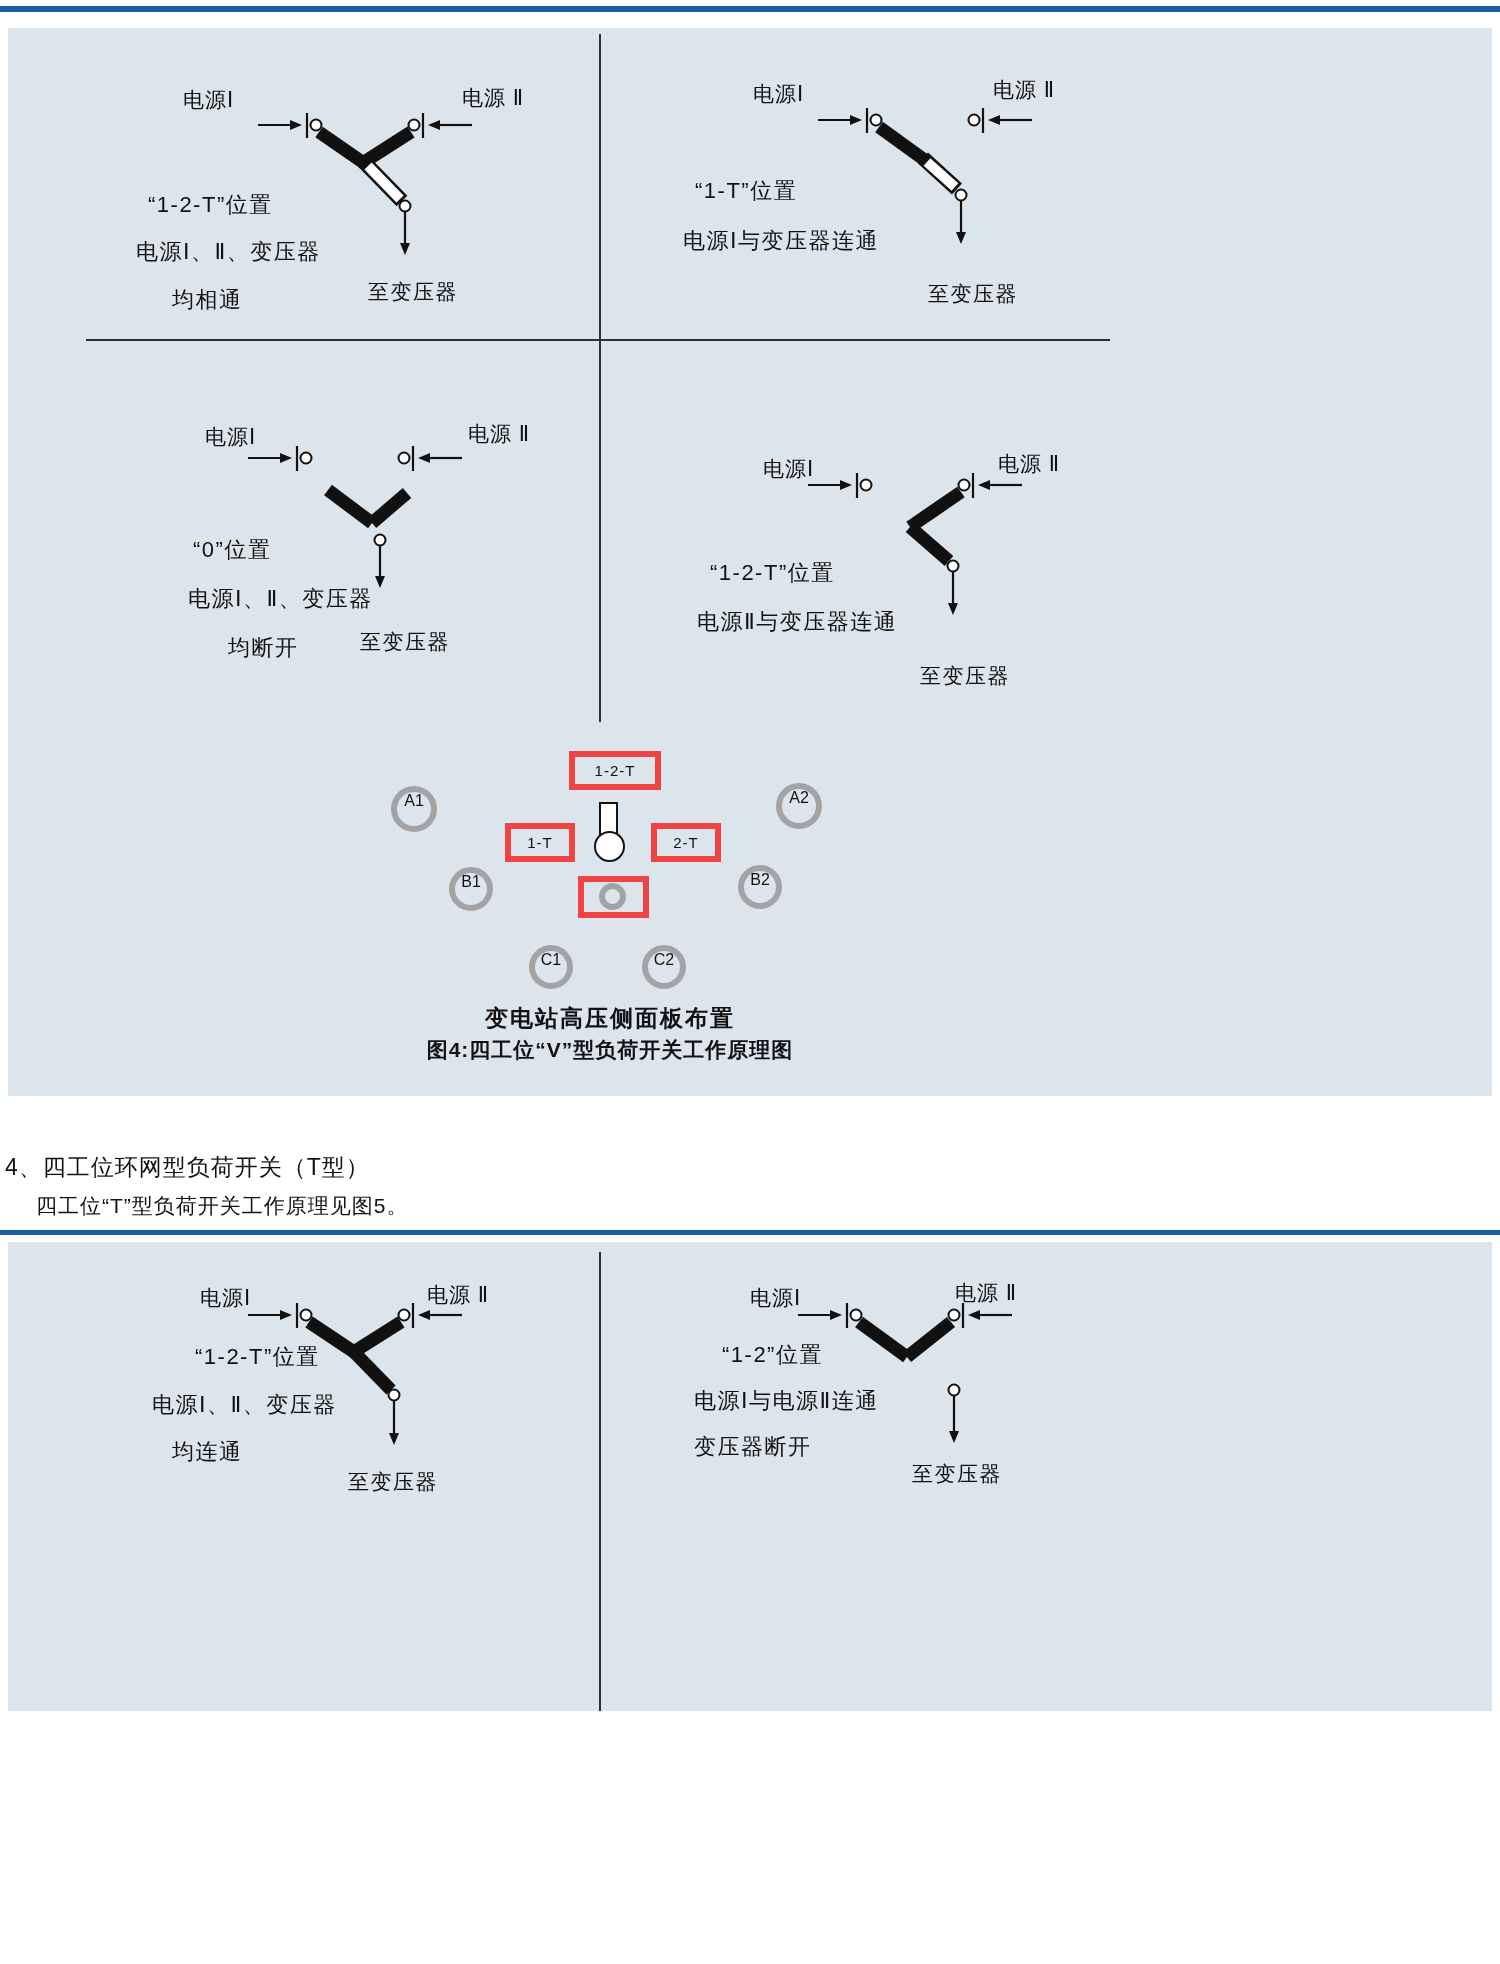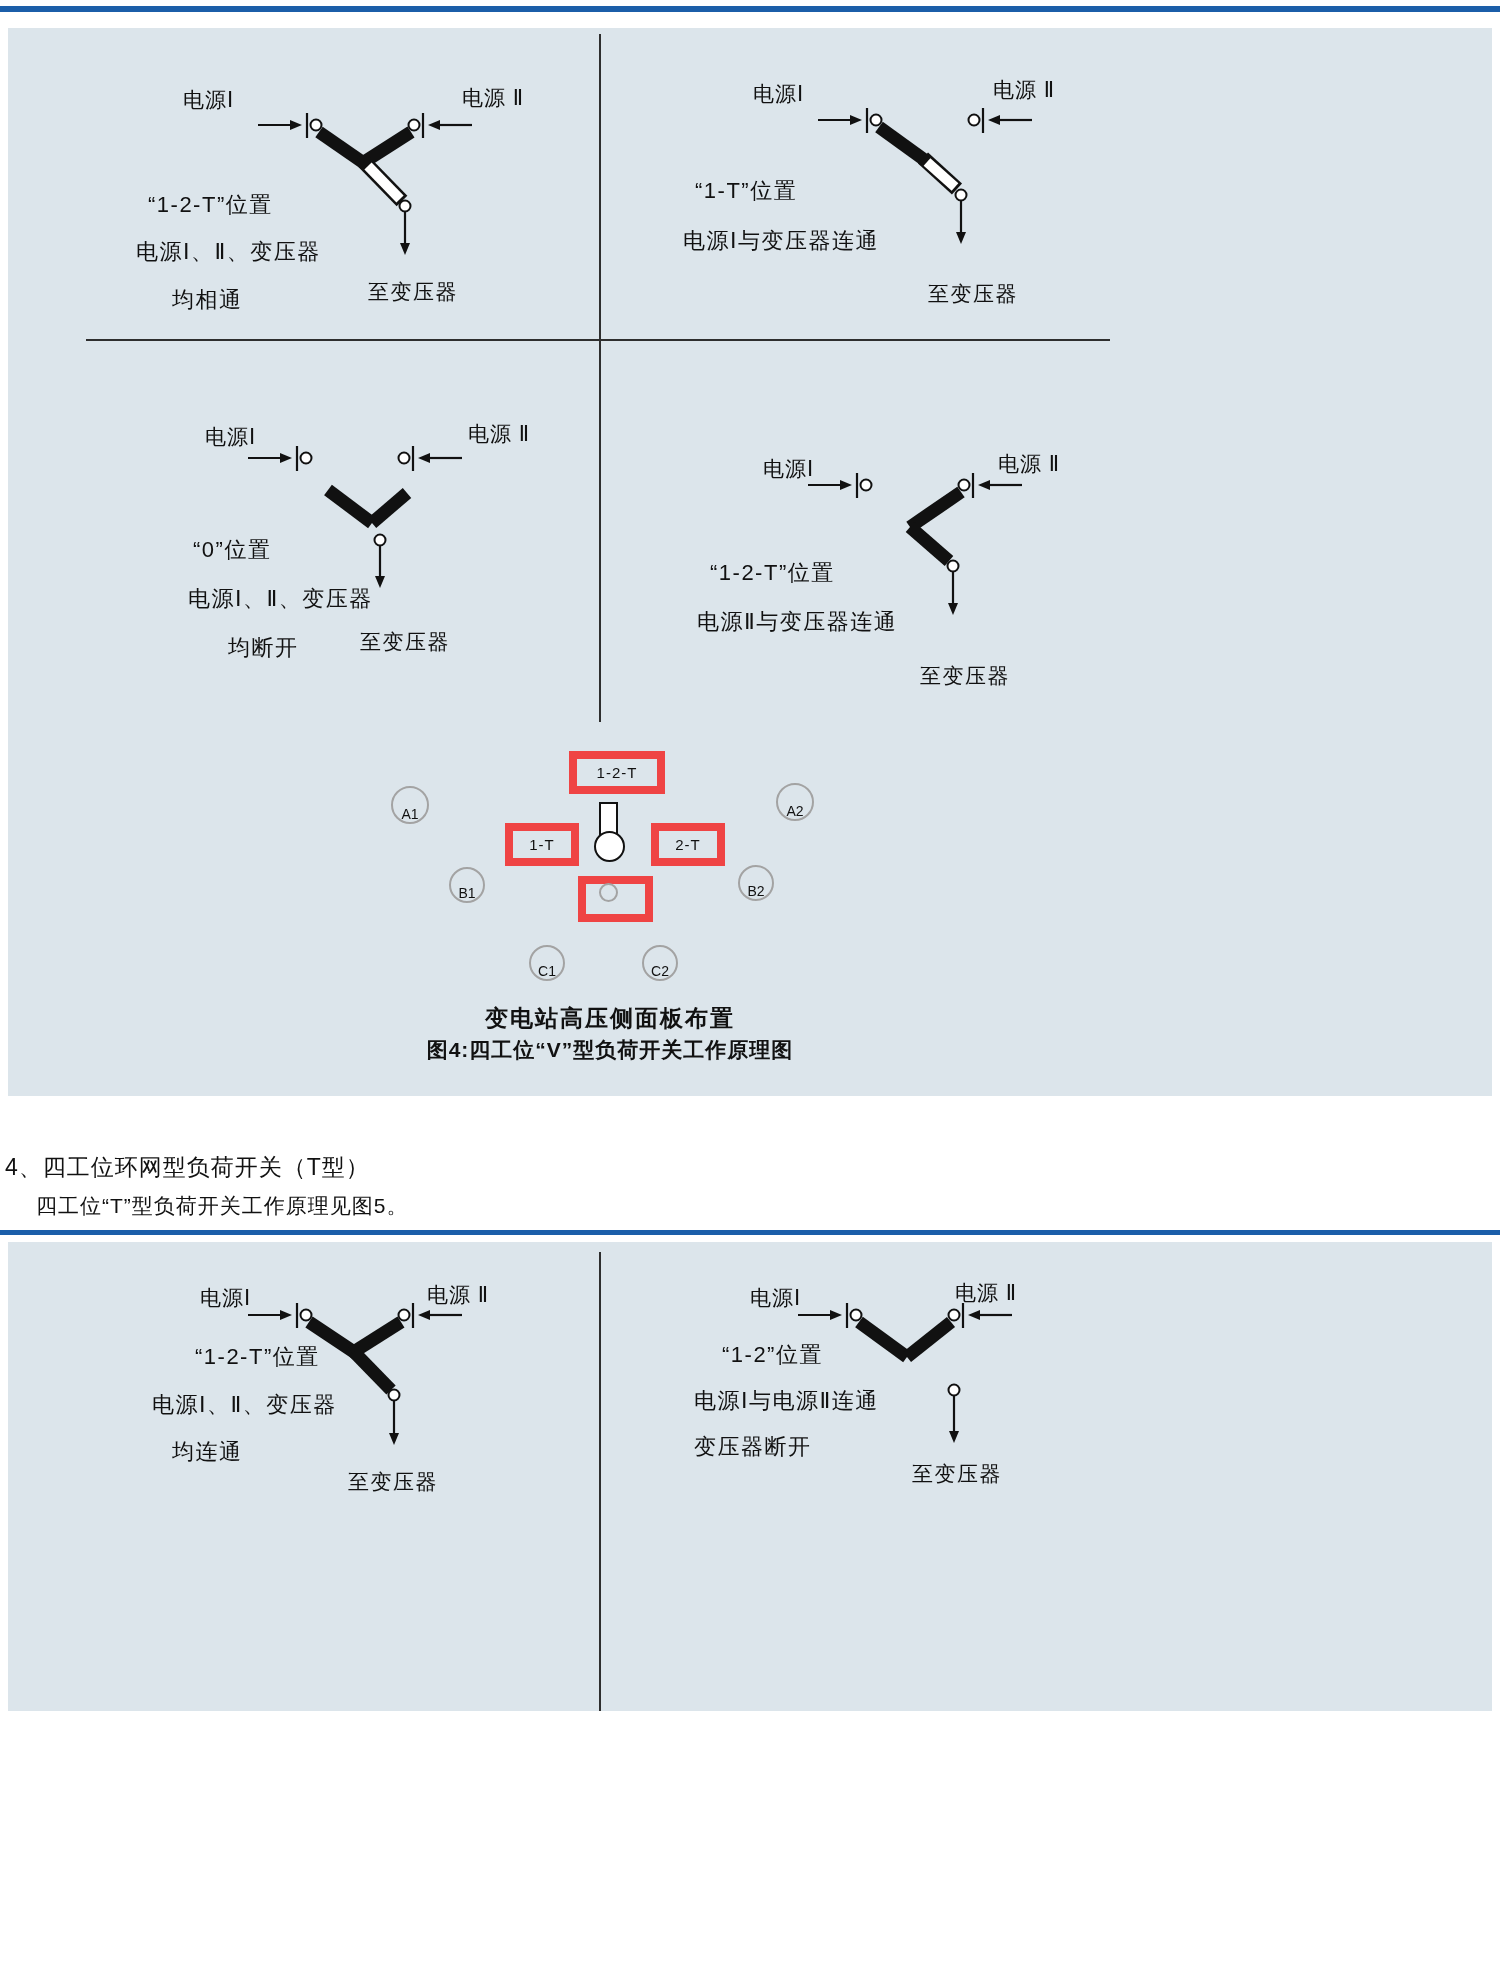--- a/index.html
+++ b/index.html
@@ -11,22 +11,22 @@
   .lbl{position:absolute;font-size:21px;white-space:nowrap;letter-spacing:1px;}
   .cap{position:absolute;font-size:22px;white-space:nowrap;letter-spacing:1.5px;}
   .tt{position:absolute;font-size:21px;white-space:nowrap;letter-spacing:1.5px;}
   .diag{position:absolute;}
   .w{stroke:#111;stroke-width:2.2;fill:none;}
   .f{fill:#111;stroke:none;}
   .c{fill:#fff;stroke:#111;stroke-width:2;}
   .b{stroke:#111;stroke-width:13;fill:none;}
   .bo{stroke:#111;stroke-width:15;fill:none;}
   .wb{stroke:#fff;stroke-width:10;fill:none;}
-  .pbox{position:absolute;border:8px solid #ef4444;display:flex;align-items:center;justify-content:center;font-size:15px;letter-spacing:1px;background:transparent;}
-  .pcirc{position:absolute;border:2px solid #a3a3a3;border-radius:50%;display:flex;align-items:flex-end;justify-content:center;font-size:14px;background:transparent;}
+  .pbox{position:absolute;border:6px solid #ef4444;display:flex;align-items:center;justify-content:center;font-size:15px;letter-spacing:1px;background:transparent;}
+  .pcirc{position:absolute;border:6px solid #a3a3a3;border-radius:50%;display:flex;align-items:flex-start;justify-content:center;font-size:16px;background:transparent;}
   .capt1{position:absolute;font-size:23px;font-weight:bold;letter-spacing:2px;text-align:center;}
   .capt2{position:absolute;font-size:21px;font-weight:bold;letter-spacing:1px;text-align:center;}
   .h4{position:absolute;font-size:23px;font-weight:normal;letter-spacing:1px;}
   .body-text{position:absolute;font-size:21px;letter-spacing:1px;}
   .handle-rect{position:absolute;border:2px solid #111;background:#fff;}
   .handle-circ{position:absolute;border:2px solid #111;border-radius:50%;background:#fff;}
 </style>
 </head>
 <body>
 

